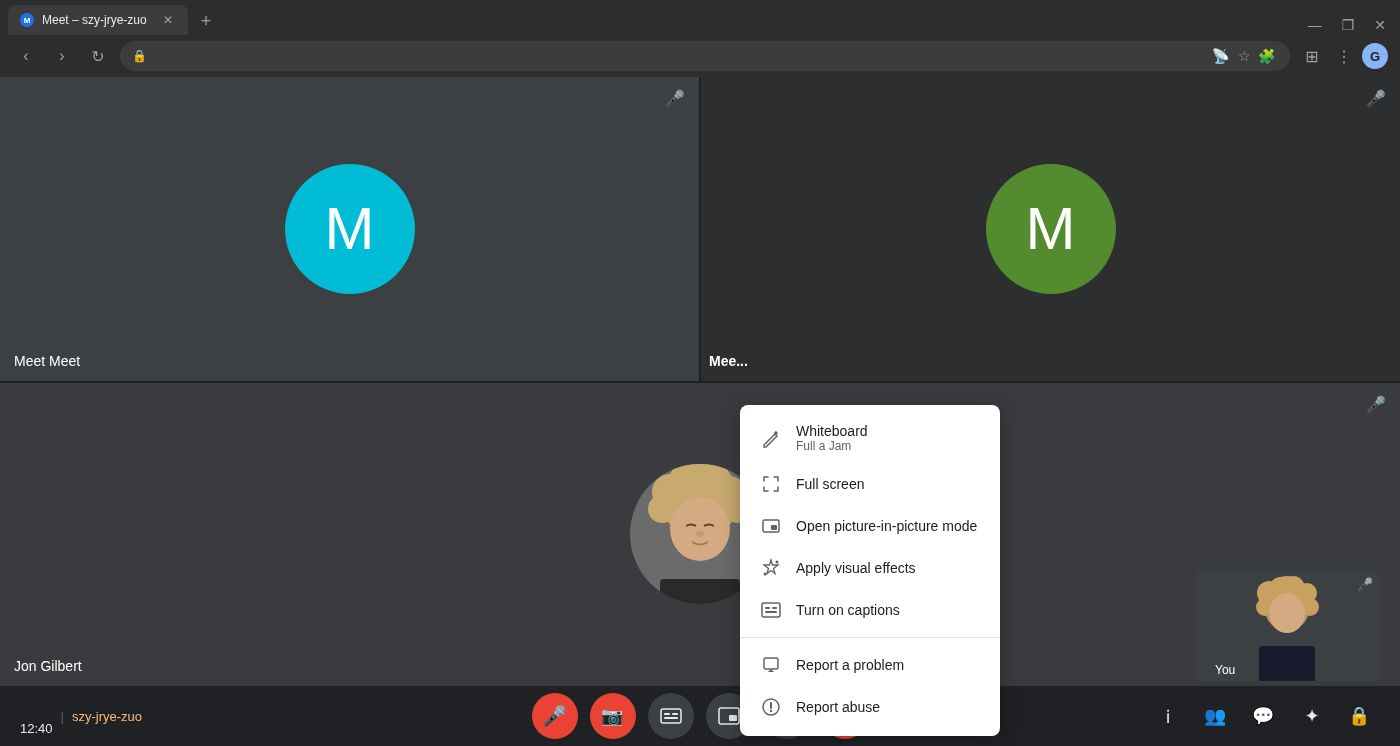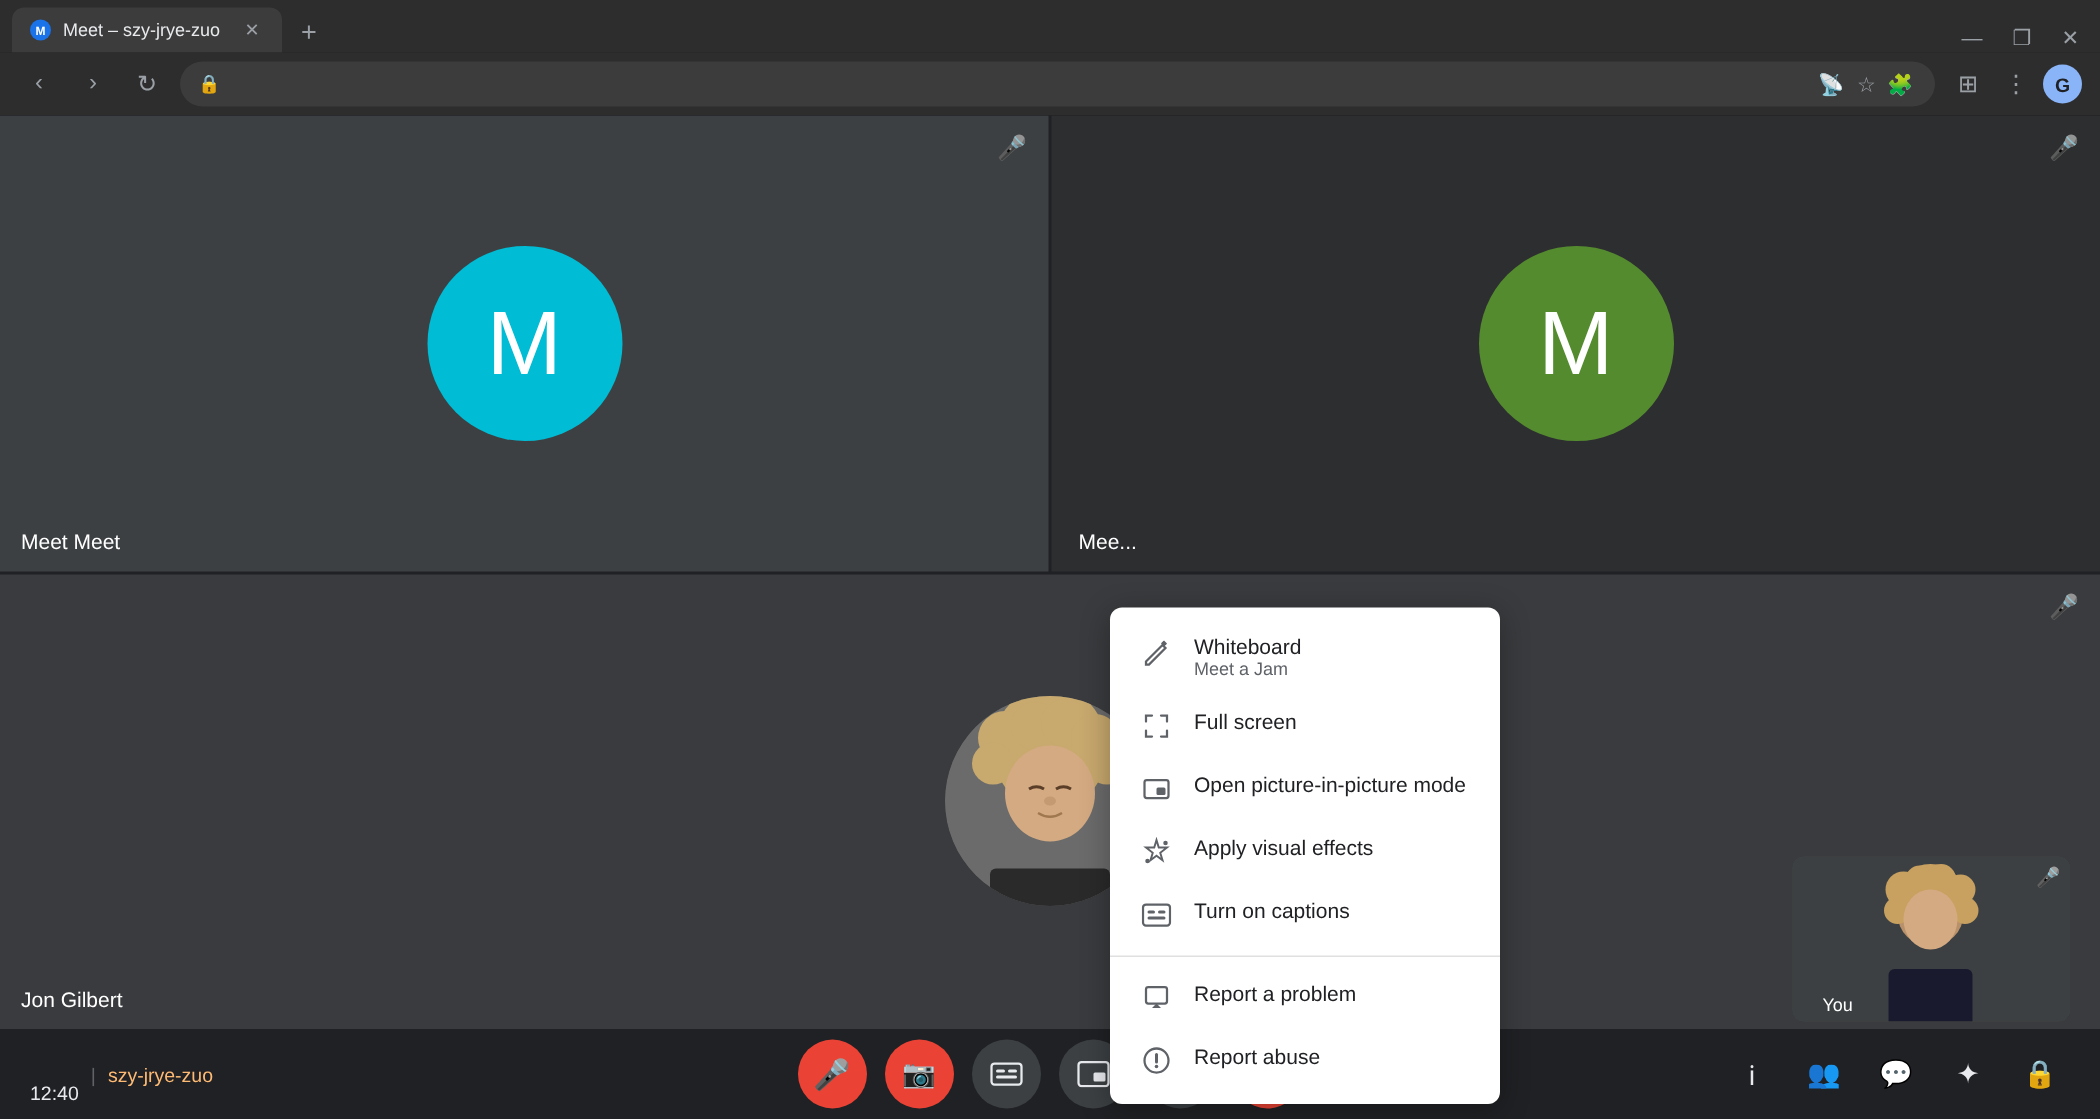--- a/index.html
+++ b/index.html
@@ -49,21 +49,21 @@
     .toolbar-btn { width: 46px; height: 46px; border-radius: 50%; display: flex; align-items: center; justify-content: center; cursor: pointer; font-size: 18px; }
     .toolbar-btn-red { background: #ea4335; color: white; }
     .toolbar-btn-dark { background: #3c4043; color: #e8eaed; }
     .toolbar-btn-mic-off { background: #ea4335; color: white; }
     .toolbar-btn-cam-off { background: #ea4335; color: white; }
     .toolbar-right { position: absolute; right: 20px; display: flex; gap: 8px; align-items: center; }
     .toolbar-right-btn { width: 40px; height: 40px; border-radius: 50%; display: flex; align-items: center; justify-content: center; cursor: pointer; color: #e8eaed; font-size: 18px; }
 
     
     .context-menu { position: absolute; top: 328px; left: 740px; background: white; border-radius: 8px; box-shadow: 0 4px 20px rgba(0,0,0,0.3); min-width: 260px; padding: 8px 0; z-index: 100; }
-    .menu-item { display: flex; padding: 10px 20px; gap: 14px; cursor: pointer; color: #202124; font-size: 14px; }
+    .menu-item { display: flex; align-items: center; padding: 10px 20px; gap: 14px; cursor: pointer; color: #202124; font-size: 14px; }
     .menu-item-icon { width: 22px; height: 22px; display: flex; align-items: center; justify-content: center; color: #5f6368; font-size: 18px; flex-shrink: 0; }
     .menu-item-text { display: flex; flex-direction: column; }
     .menu-item-sub { font-size: 12px; color: #5f6368; }
     .menu-divider { height: 1px; background: #e0e0e0; margin: 6px 0; }
   </style>
 </head>
 <body>
 
 <div class="browser-frame">
 
@@ -106,21 +106,21 @@
 
       <div class="video-tile" style="background:#3c4043;position:relative;display:flex;align-items:center;justify-content:center;">
         <div class="avatar-circle avatar-blue">M</div>
         <span class="mute-icon">🎤</span>
         <span class="participant-name">Meet Meet</span>
       </div>
 
       <div class="video-tile" style="background:#2d2e30;position:relative;display:flex;align-items:center;justify-content:center;">
         <div class="avatar-circle avatar-green">M</div>
         <span class="mute-icon" style="position:absolute;top:12px;right:14px;color:#e8eaed;font-size:16px;">🎤</span>
-        <span class="participant-name" style="position:absolute;bottom:12px;left:18px;color:white;font-size:14px;">Mee...</span>
+        <span class="participant-name" style="position:absolute;bottom:12px;left:8px;color:white;font-size:14px;font-weight:bold;">Mee...</span>
       </div>
 
       <div class="video-tile" style="background:#3a3b3e;position:relative;display:flex;align-items:center;justify-content:center;grid-column:1/3;">
 
         <div style="width:140px;height:140px;border-radius:50%;background:#5a5a5a;overflow:hidden;display:flex;align-items:center;justify-content:center;">
           <svg viewBox="0 0 140 140" width="140" height="140">
             <circle cx="70" cy="70" r="70" fill="#6b6b6b"></circle>
 
             <ellipse cx="70" cy="35" rx="38" ry="42" fill="#c8a96e"></ellipse>
 
@@ -212,21 +212,21 @@
       <div class="menu-item">
         <div class="menu-item-icon">
           <svg width="20" height="20" viewBox="0 0 20 20">
             <path d="M3 17 L14 6 L16 8 L5 19 L3 19 Z" fill="none" stroke="#5f6368" stroke-width="1.5"></path>
             <path d="M14 4 L16 6" stroke="#5f6368" stroke-width="2"></path>
             <path d="M13 5 L15 3 L17 5 L15 7 Z" fill="#5f6368"></path>
           </svg>
         </div>
         <div class="menu-item-text">
           <span>Whiteboard</span>
-          <span class="menu-item-sub">Meet a Jam</span>
+          <span class="menu-item-sub">Full a Jam</span>
         </div>
       </div>
 
 
       <div class="menu-item">
         <div class="menu-item-icon">
           <svg width="20" height="20" viewBox="0 0 20 20">
             <path d="M3 7 L3 3 L7 3" fill="none" stroke="#5f6368" stroke-width="1.5" stroke-linecap="round"></path>
             <path d="M13 3 L17 3 L17 7" fill="none" stroke="#5f6368" stroke-width="1.5" stroke-linecap="round"></path>
             <path d="M17 13 L17 17 L13 17" fill="none" stroke="#5f6368" stroke-width="1.5" stroke-linecap="round"></path>

